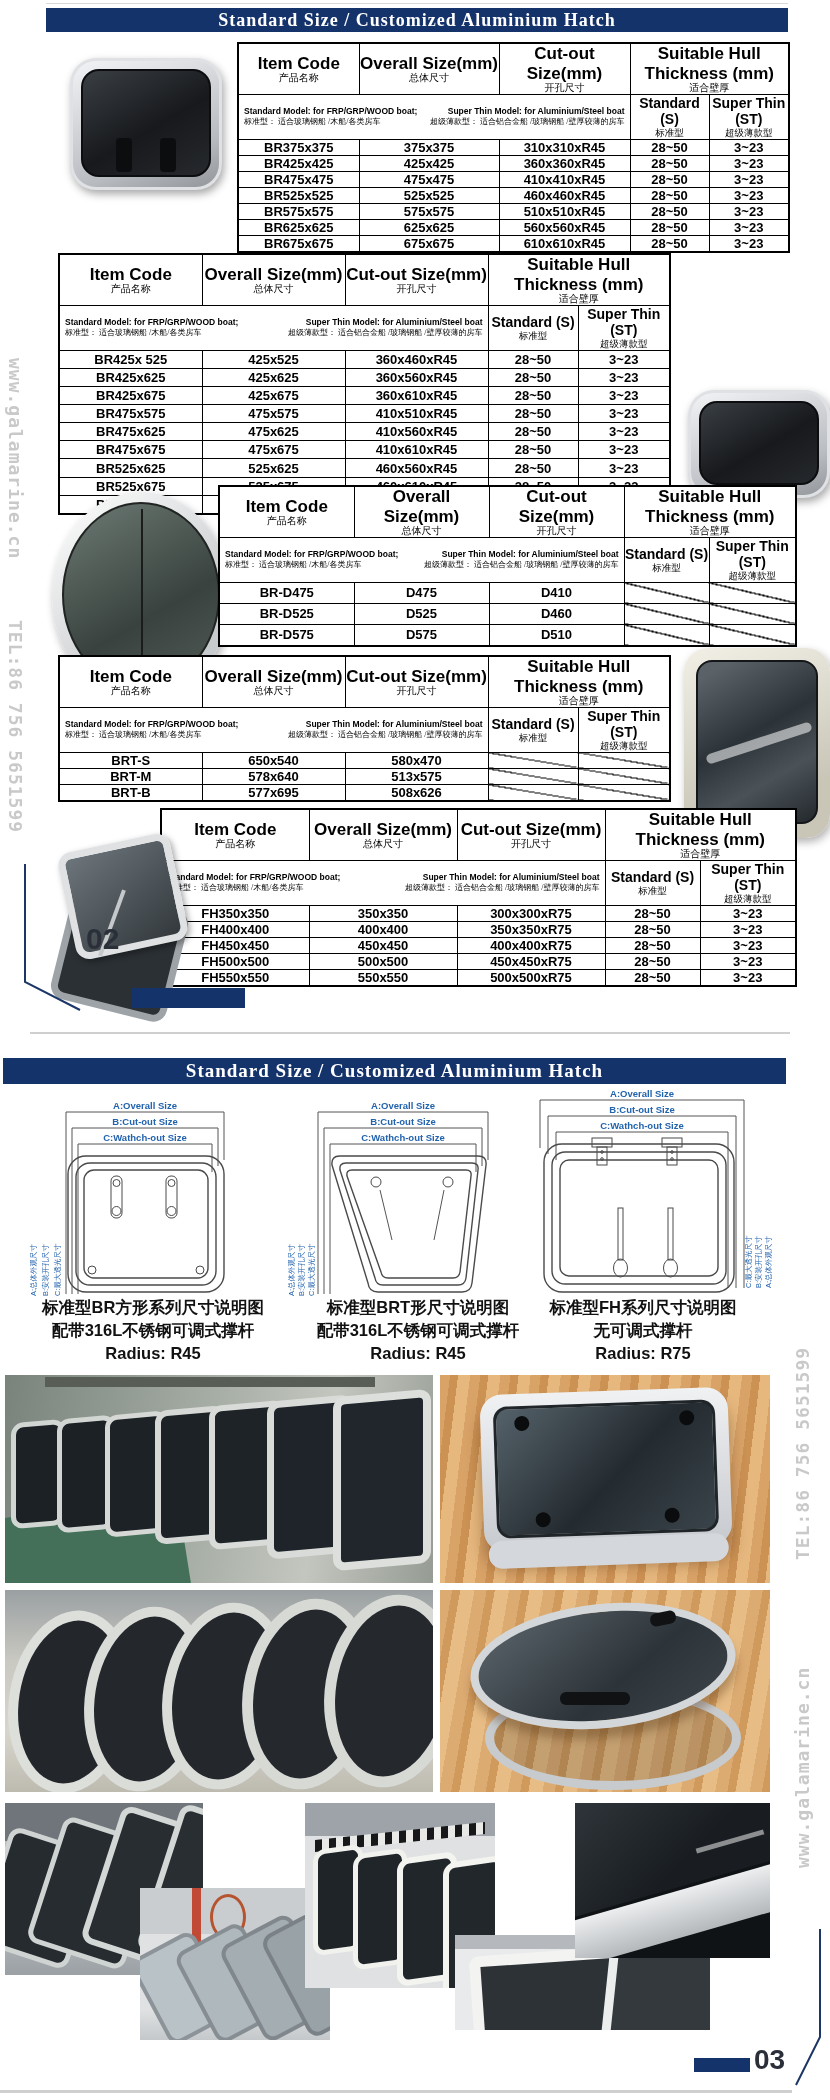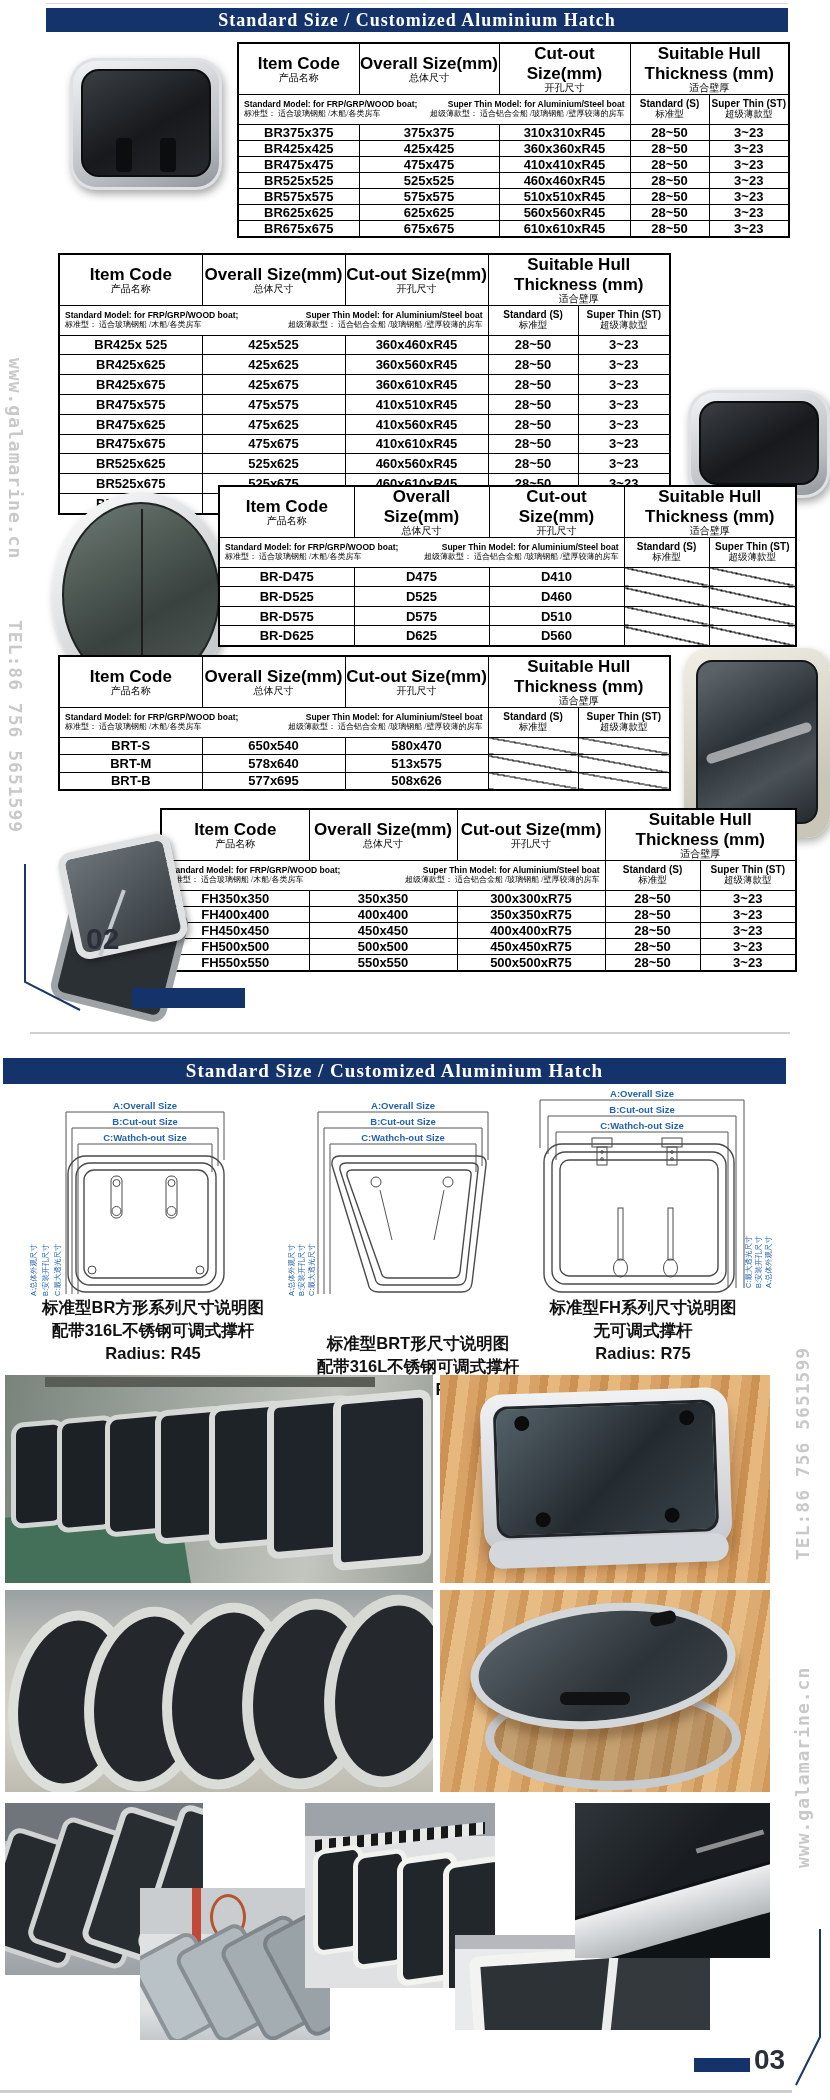--- a/index.html
+++ b/index.html
@@ -23,22 +23,22 @@
                     padding:0;overflow:hidden;}
   .spec td{font-weight:bold;font-size:13px;font-family:"Liberation Sans",sans-serif;}
   .spec .h1{height:27px;}
   .spec .h2{height:30px;}
   .spec .h1 .en{font-size:17px;font-weight:bold;line-height:1.15;}
   .spec .h1 .cn{font-size:10px;font-weight:normal;font-family:"Liberation Serif",serif;line-height:1.05;}
   .spec .model{text-align:left;padding:1px 5px;}
   .spec .model .en{display:flex;justify-content:space-between;font-size:8.5px;font-weight:bold;line-height:1.25;}
   .spec .model .cn{display:flex;justify-content:space-between;font-size:8px;font-weight:normal;
                    font-family:"Liberation Serif",serif;line-height:1.25;}
-  .spec .sm .en{font-size:10px;font-weight:bold;line-height:1.2;}
-  .spec .sm .cn{font-size:9.5px;font-weight:normal;font-family:Liberation Mono, monospace;line-height:1.1;}
+  .spec .sm .en{font-size:14px;font-weight:bold;line-height:1.2;}
+  .spec .sm .cn{font-size:9.5px;font-weight:normal;font-family:Liberation Sans, sans-serif;line-height:1.1;}
   .spec td.na{background-image:linear-gradient(to right top,transparent 47.5%,#000 47.5%,#000 51%,transparent 51%);}
   .t1{left:237px;top:42px;width:551px;height:188px;}
   .t2{left:58px;top:253px;width:611px;height:262px;}
   .t3{left:218px;top:485px;width:577px;height:162px;}
   .t4{left:58px;top:655px;width:611px;height:136px;}
   .t5{left:160px;top:808px;width:635px;height:164px;}
 
   
   .pimg{position:absolute;}
   .sqhatch{border-radius:26px;background:linear-gradient(160deg,#f4f5f7,#b9bcc1 70%,#8f9296);
@@ -59,21 +59,21 @@
   
   .dia{position:absolute;}
   .dia .dim{font:bold 9.5px "Liberation Sans",sans-serif;fill:#2263ae;}
   .dia .dimcn{font:7.5px "Liberation Sans",sans-serif;fill:#2263ae;}
   .dia line{stroke:#555;stroke-width:1;}
   .dia .draw{stroke:#4a4a4a;stroke-width:1.4;fill:none;stroke-linejoin:round;}
   .dia .draw2{stroke:#4a4a4a;stroke-width:1;fill:none;}
   .caption{position:absolute;width:250px;text-align:center;font-weight:bold;font-size:16.5px;
            line-height:23px;font-family:"Liberation Sans",sans-serif;color:#111;}
   .c1{left:28px;top:1296px;}
-  .c2{left:293px;top:1296px;margin-top:36px;}
+  .c2{left:293px;top:1296px;}
   .c3{left:518px;top:1296px;}
 
   
   .photo{position:absolute;overflow:hidden;}
   .frame{position:absolute;border-radius:12px;}
 
   
   .vtext{position:absolute;color:#c9c9c9;font:bold 18px "DejaVu Sans Mono",monospace;
          letter-spacing:1px;white-space:nowrap;transform-origin:top left;}
   .vleft{transform:rotate(90deg);}
@@ -380,27 +380,20 @@
           <td>BR-D525</td>
           <td>D525</td>
           <td>D460</td>
           <td class="na"></td>
           <td class="na"></td>
         </tr>
         <tr>
           <td>BR-D575</td>
           <td>D575</td>
           <td>D510</td>
-          <td class="na"></td>
-          <td class="na"></td>
-        </tr>
-        <tr>
-          <td>BR-D625</td>
-          <td>D625</td>
-          <td>D560</td>
           <td class="na"></td>
           <td class="na"></td>
         </tr>
       </tbody>
   </table>
 
   <table class="spec t4">
     <colgroup>
         <col style="width:143px">
         <col style="width:143px">

